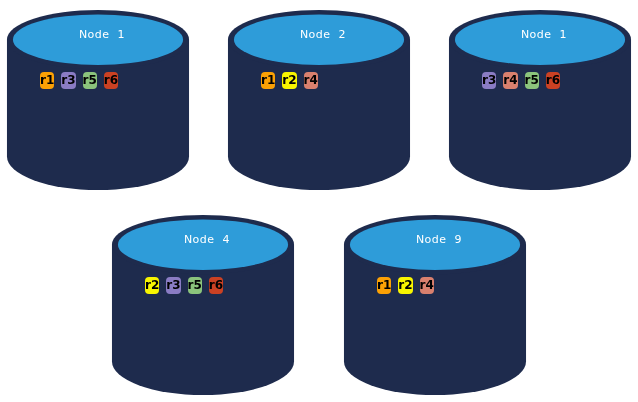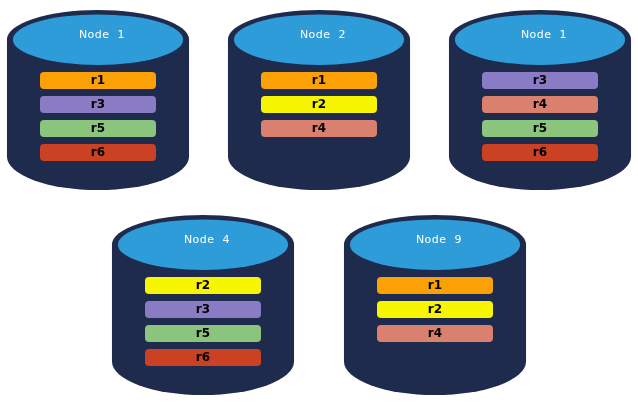--- a/index.html
+++ b/index.html
@@ -47,21 +47,21 @@
     white-space: pre;
     color: #ffffff;
     user-select: none;
   }
   .bars {
     position: absolute;
     top: 64px;
     left: 36px;
     width: 116px;
     display: flex;
-    flex-direction: column;
+    flex-direction: row;
     gap: 7px;
   }
   .bar {
     height: 17px;
     border-radius: 4px;
     display: flex;
     align-items: center;
     justify-content: center;
     font-size: 12px;
     font-weight: bold;

